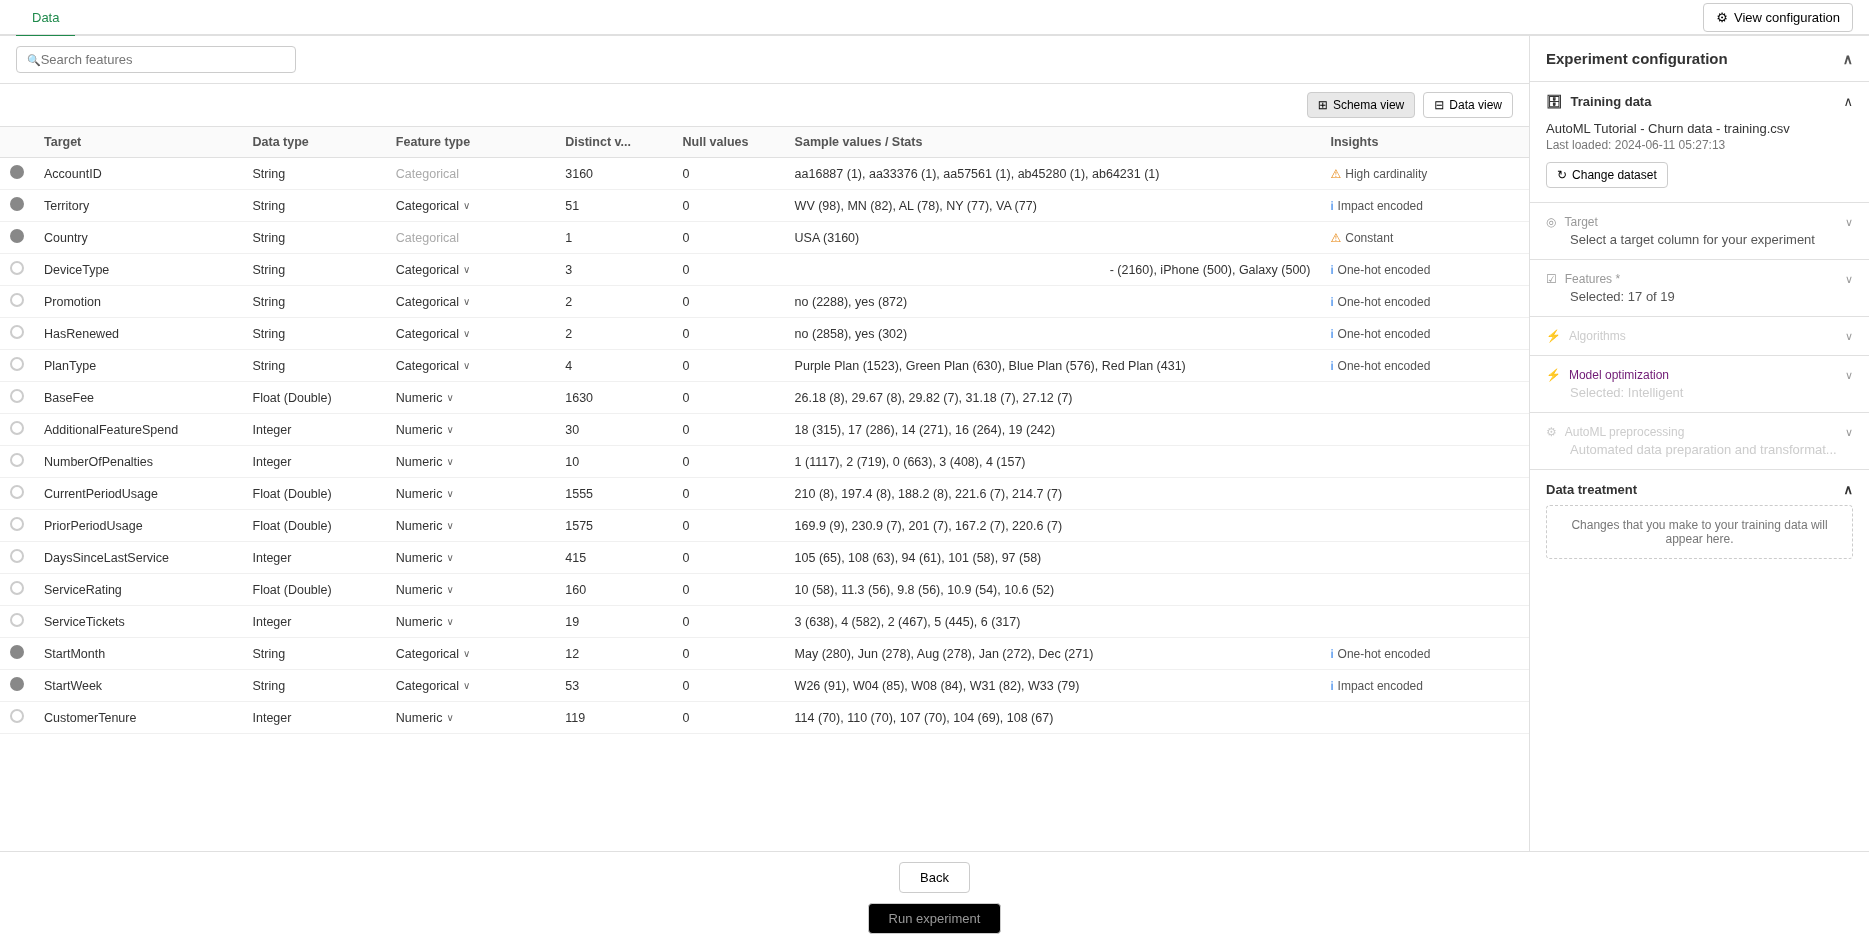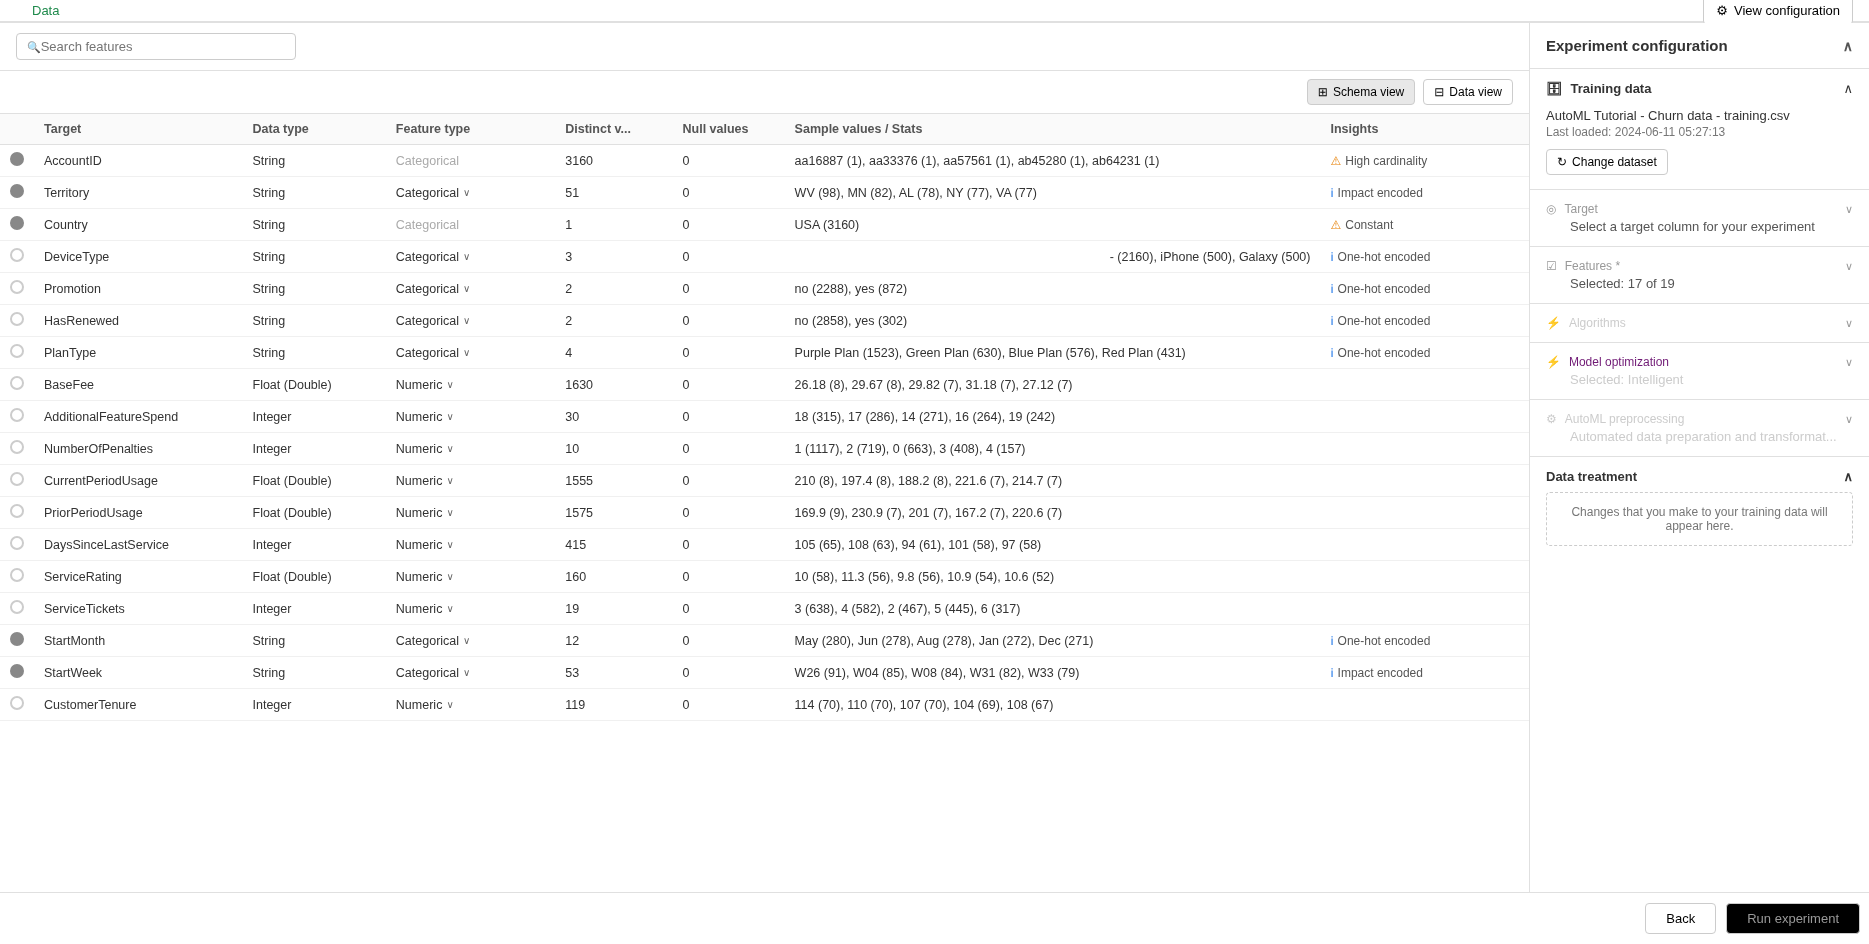--- a/index.html
+++ b/index.html
@@ -1,21 +1,21 @@
 <!DOCTYPE html>
 <html><head>
   <meta charset="utf-8">
   <style>
     * { box-sizing: border-box; margin: 0; padding: 0; }
     body { font-family: -apple-system, BlinkMacSystemFont, 'Segoe UI', sans-serif; font-size: 13px; background: #f5f5f5; color: #333; height: 944px; overflow: hidden; }
     
     .app-container { display: flex; flex-direction: column; height: 944px; }
     
     
-    .top-nav { display: flex; align-items: center; justify-content: space-between; background: #fff; border-bottom: 2px solid #e0e0e0; padding: 0 16px; height: 23px; flex-shrink: 0; }
+    .top-nav { display: flex; align-items: center; justify-content: space-between; background: #fff; border-bottom: 2px solid #e0e0e0; padding: 0 16px; height: 36px; flex-shrink: 0; }
     .tab-item { padding: 10px 16px; font-size: 13px; cursor: pointer; border-bottom: 2px solid transparent; margin-bottom: -2px; }
     .tab-item.active { border-bottom: 2px solid #1f8a4c; color: #1f8a4c; font-weight: 500; }
     .view-config-btn { display: flex; align-items: center; gap: 6px; padding: 6px 12px; border: 1px solid #ccc; background: #fff; border-radius: 4px; cursor: pointer; font-size: 13px; }
     
     
     .main-content { display: flex; flex: 1; overflow: hidden; }
     
     
     .left-panel { flex: 1; display: flex; flex-direction: column; background: #fff; overflow: hidden; }
     
@@ -78,21 +78,21 @@
     .config-item-header { display: flex; align-items: center; justify-content: space-between; }
     .config-item-label { display: flex; align-items: center; gap: 8px; font-size: 12px; color: #999; }
     .config-item-value { font-size: 13px; color: #555; margin-top: 3px; padding-left: 24px; }
     .config-chevron { color: #999; font-size: 11px; }
     
     .data-treatment { padding: 12px 16px; }
     .data-treatment-header { display: flex; align-items: center; justify-content: space-between; font-weight: 600; font-size: 13px; margin-bottom: 8px; }
     .data-treatment-text { font-size: 12px; color: #777; border: 1px dashed #ccc; border-radius: 4px; padding: 12px; text-align: center; }
     
     
-    .bottom-bar { display: flex; justify-content: flex-end; align-items: center; gap: 10px; padding: 10px 9px; background: #fff; border-top: 1px solid #e0e0e0; flex-shrink: 0; }
+    .bottom-bar { display: flex; justify-content: flex-end; align-items: center; gap: 10px; padding: 10px 18px; background: #fff; border-top: 1px solid #e0e0e0; flex-shrink: 0; flex-direction: column; }
     .btn-back { padding: 7px 20px; border: 1px solid #ccc; background: #fff; border-radius: 4px; cursor: pointer; font-size: 13px; }
     .btn-run { padding: 7px 20px; border: 1px solid #ccc; background: #000000; border-radius: 4px; cursor: pointer; font-size: 13px; color: #999; }
     
     
     .icon-search::before { content: '🔍'; font-size: 11px; }
     
     .warning-icon { color: #e67e00; }
     .info-icon { color: #1a73e8; }
   </style>
 </head>

